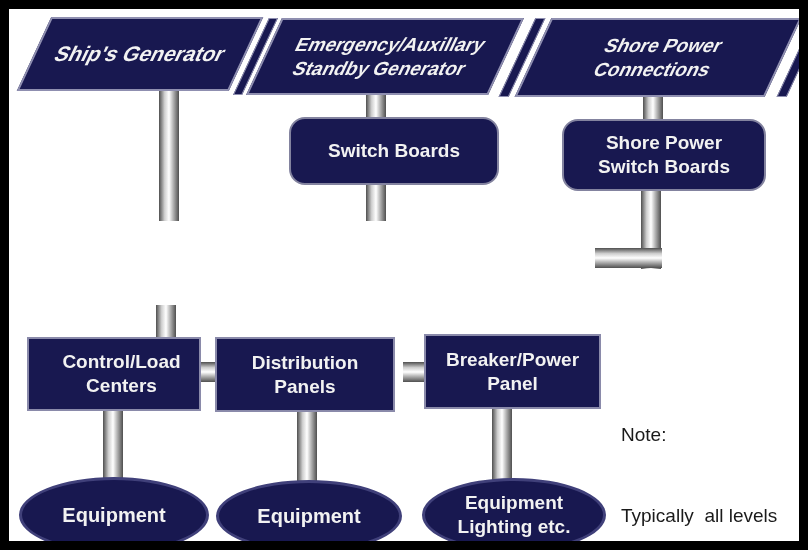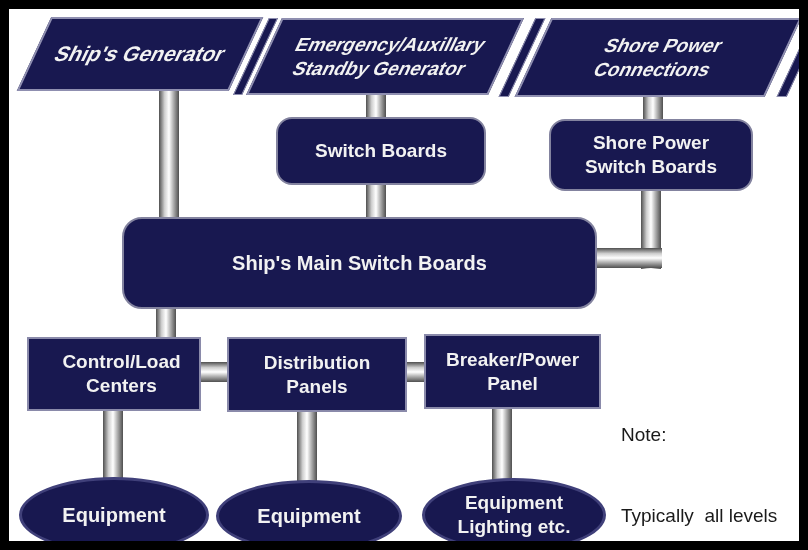--- a/index.html
+++ b/index.html
@@ -14,21 +14,21 @@
     display:flex;align-items:center;justify-content:center;
     text-align:center;font-weight:bold;white-space:pre-line;
     box-sizing:border-box;border:2px solid #8f8fb0;line-height:1.25;
     z-index:2;
   }
   .para{transform:skewX(-25deg);}
   .sliver{
     position:absolute;background:#181850;transform:skewX(-25deg);
     border:1px solid #8f8fb0;z-index:2;
   }
-  .round{border-radius:16px;border:2px solid #83839f;}
+  .round{border-radius:16px;border:2px solid #83839f;margin-left:13px;}
   .rect{border:2px solid #8a8aaa;}
   .ellipse{border-radius:50%;border:3px solid #40407a;}
   
   .vbar{
     position:absolute;width:20px;z-index:1;
     background:linear-gradient(to right,#4f4f4f 0%,#cfcfcf 28%,#ffffff 50%,#b0b0b0 72%,#4f4f4f 100%);
   }
   .hbar{
     position:absolute;height:20px;z-index:1;
     background:linear-gradient(to bottom,#4f4f4f 0%,#cfcfcf 28%,#ffffff 50%,#b0b0b0 72%,#4f4f4f 100%);
@@ -42,21 +42,21 @@
   #n-ships-gen{left:25px;top:8px;width:212px;height:74px;font-size:21px;}
   #n-emerg{left:255px;top:9px;width:242px;height:77px;font-size:19px;}
   #n-shore{left:524px;top:9px;width:250px;height:79px;font-size:19px;}
   #sliver-1{left:242px;top:9px;width:7px;height:75px;}
   #sliver-2{left:508px;top:9px;width:8px;height:77px;}
   #sliver-3{left:786px;top:9px;width:8px;height:77px;}
   #n-swbd{left:267px;top:108px;width:210px;height:68px;font-size:19px;}
   #n-shore-swbd{left:540px;top:110px;width:204px;height:72px;font-size:19px;}
   #n-main{left:113px;top:208px;width:475px;height:92px;font-size:20px;border-radius:20px;}
   #n-control{left:18px;top:328px;width:174px;height:74px;font-size:19px;padding-left:15px;}
-  #n-dist{left:218px;top:328px;width:180px;height:75px;font-size:19px;}
+  #n-dist{left:206px;top:328px;width:180px;height:75px;font-size:19px;}
   #n-breaker{left:415px;top:325px;width:177px;height:75px;font-size:19px;}
   #n-eq1{left:10px;top:468px;width:190px;height:76px;font-size:20px;}
   #n-eq2{left:207px;top:471px;width:186px;height:72px;font-size:20px;}
   #n-eq3{left:413px;top:469px;width:184px;height:74px;font-size:19px;}
   
   #c-gen-main{left:150px;top:76px;height:136px;}
   #c-emerg-swbd{left:357px;top:82px;height:30px;}
   #c-swbd-main{left:357px;top:172px;height:40px;}
   #c-shore-sswbd{left:634px;top:84px;height:30px;}
   #c-sswbd-v{left:632px;top:178px;height:82px;}
@@ -92,21 +92,20 @@
 Standby Generator</div>
   <div class="sliver" id="sliver-2"></div>
   <div class="node para" id="n-shore">Shore Power
 Connections</div>
   <div class="sliver" id="sliver-3"></div>
 
   <div class="node round" id="n-swbd">Switch Boards</div>
   <div class="node round" id="n-shore-swbd">Shore Power
 Switch Boards</div>
 
-  <div class="node round" id="n-main">Ship's Main Switch Boards</div>
 
   <div class="node rect" id="n-control">Control/Load
 Centers</div>
   <div class="node rect" id="n-dist">Distribution
 Panels</div>
   <div class="node rect" id="n-breaker">Breaker/Power
 Panel</div>
 
   <div class="node ellipse" id="n-eq1">Equipment</div>
   <div class="node ellipse" id="n-eq2">Equipment</div>

